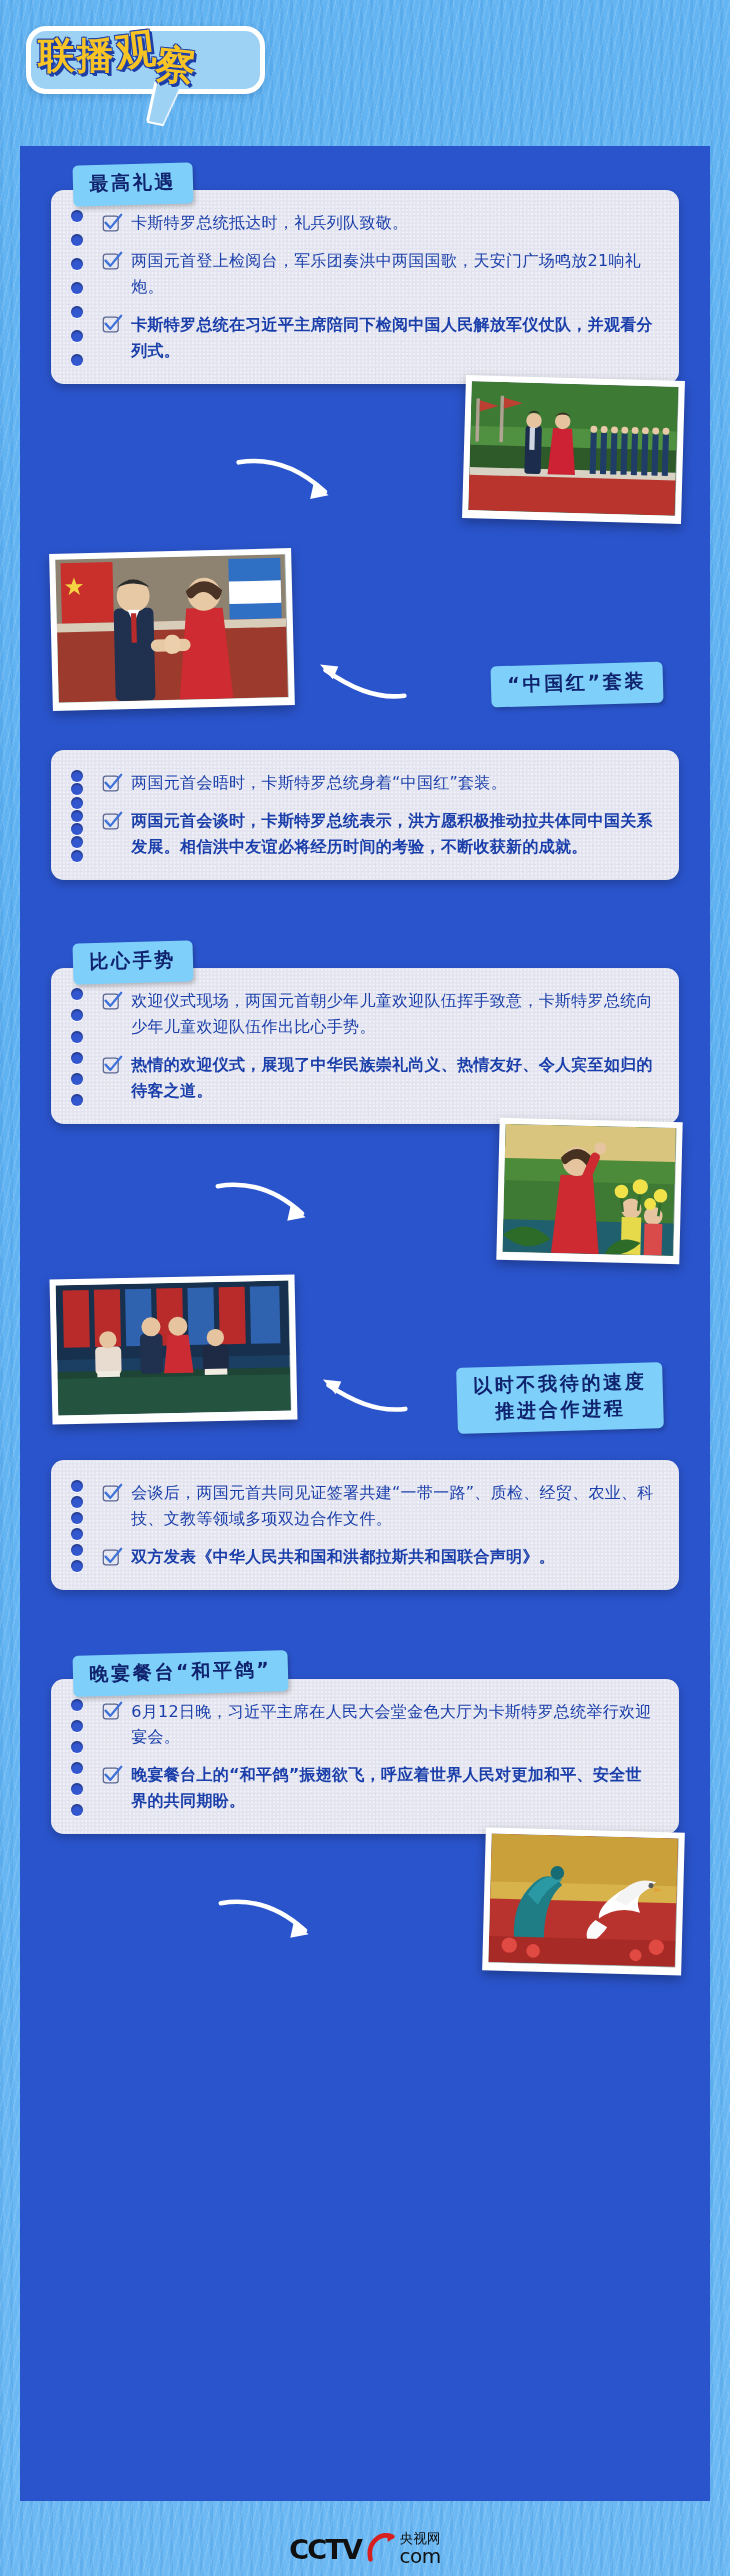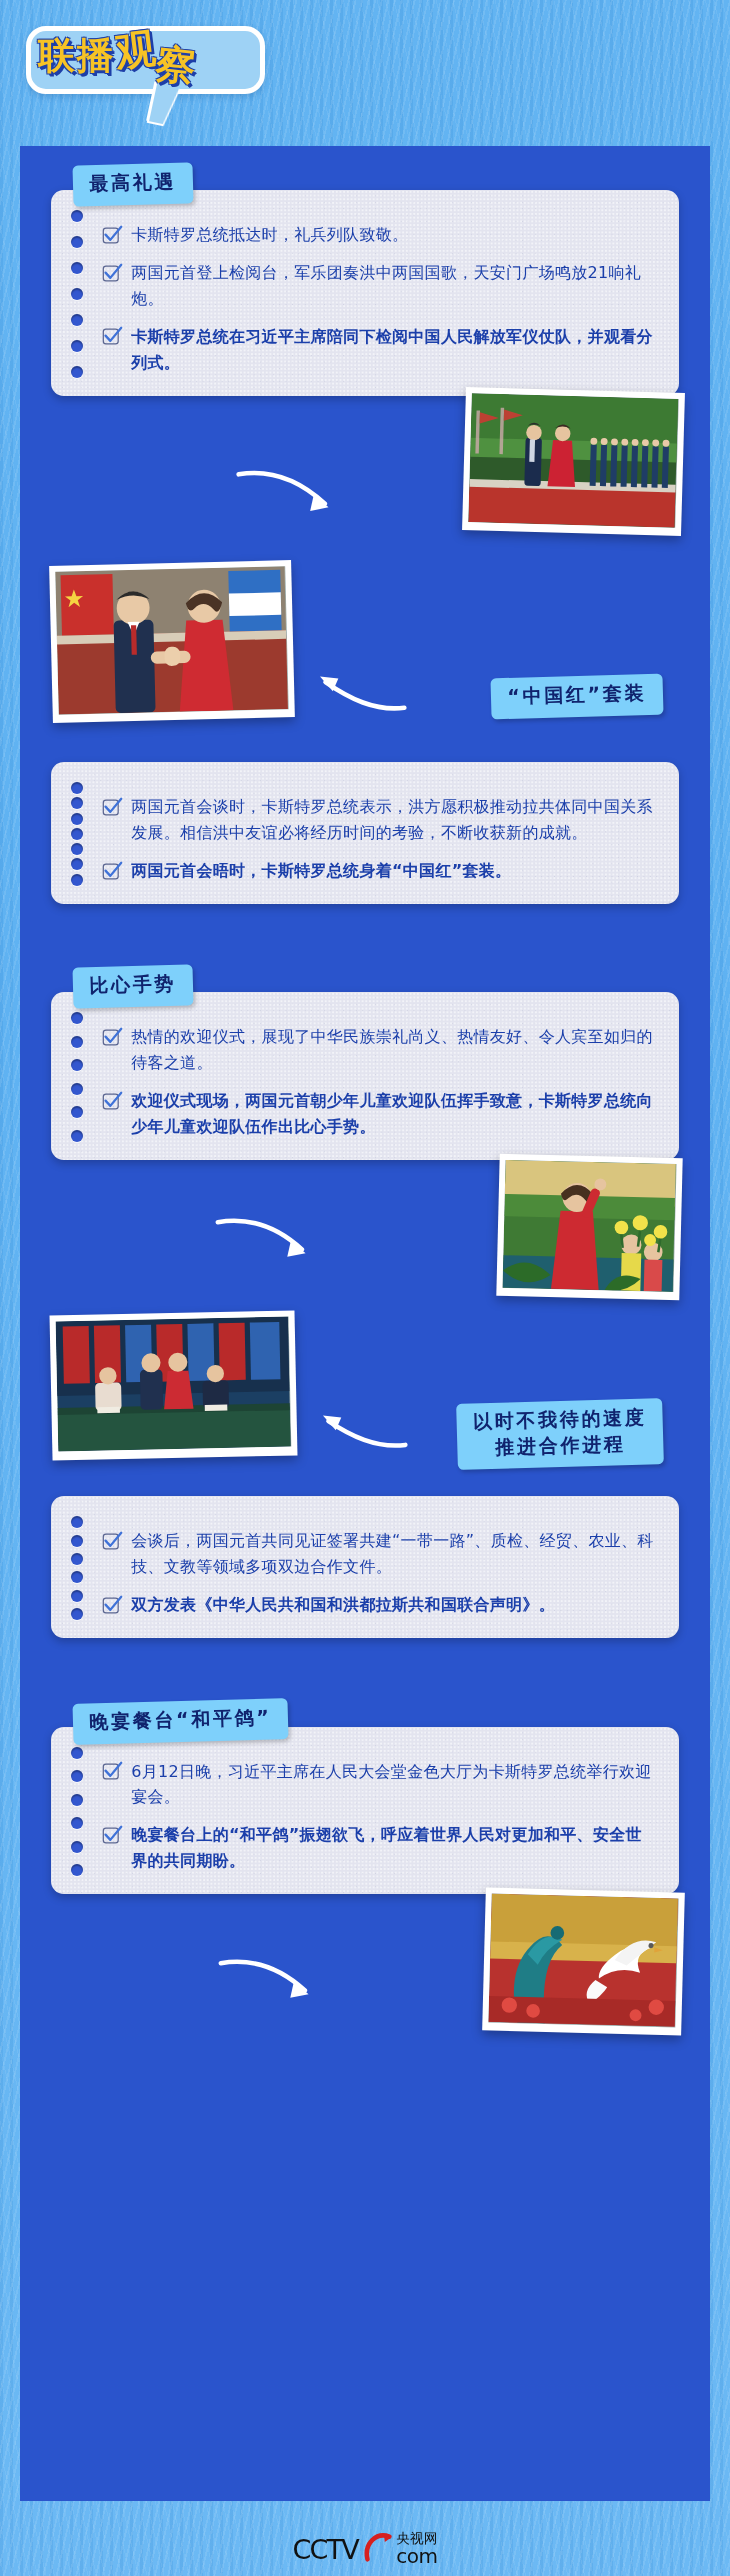--- a/index.html
+++ b/index.html
@@ -107,21 +107,21 @@
 
   .tag-row { padding-left: 53px; margin-bottom: -14.6px; position: relative; z-index: 6; }
   .tag-row.right { padding-left: 0; text-align: right; padding-right: 47px; }
 
   
   .card {
     position: relative;
     margin: 0 31px 0 31px;
     background: #e3e4ef;
     border-radius: 12.8px;
-    padding: 32px 24px 20px 51px;
+    padding: 20px 24px 20px 51px;
     box-shadow: 0 3.7px 9px rgba(0,0,0,.22);
     background-image:
       radial-gradient(rgba(255,255,255,.55) 0.9px, rgba(0,0,0,0) 0.9px),
       radial-gradient(rgba(160,165,195,.28) 0.9px, rgba(0,0,0,0) 0.9px);
     background-size: 3.7px 3.7px, 6.4px 6.4px;
     background-position: 0 0, 1.8px 2.7px;
     z-index: 5;
   }
   .holes {
     position: absolute;
@@ -198,21 +198,21 @@
     height: 96px;
     display: flex;
     align-items: center;
     justify-content: center;
     gap: 5.5px;
   }
   .cctv-logo { display: flex; align-items: center; gap: 3.7px; }
   .cctv-word {
     font-family: "DejaVu Sans", "Liberation Sans", sans-serif;
     font-size: 27px;
-    font-weight: normal;
+    font-weight: bold;
     letter-spacing: -1.8px;
     color: #111;
   }
   .cctv-cn {
     font-size: 13.7px; font-weight: normal; color:#111; line-height: 1.05;
     font-family: "DejaVu Sans","Liberation Sans",sans-serif;
   }
   .cctv-cn .dotcom { font-size: 20px; letter-spacing:-0.5px; }
 
   .spacer-40 { height: 37px; }
@@ -406,31 +406,31 @@
         <div class="hole"></div>
       </div>
 
       <div class="bullet">
         <span class="check">
           <svg width="21" height="21" viewBox="0 0 24 24">
             <rect x="1.5" y="3.5" width="17" height="17" rx="3" fill="none" stroke="#5a6590" stroke-width="1.4"></rect>
             <path d="M4 11 L9.5 17 L22 2" fill="none" stroke="#3f72d8" stroke-width="2.6" stroke-linecap="round" stroke-linejoin="round"></path>
           </svg>
         </span>
+        <span class="btext">两国元首会晤时，卡斯特罗总统身着“中国红”套装。</span>
+      </div>
+
+      <div class="bullet">
+        <span class="check">
+          <svg width="21" height="21" viewBox="0 0 24 24">
+            <rect x="1.5" y="3.5" width="17" height="17" rx="3" fill="none" stroke="#5a6590" stroke-width="1.4"></rect>
+            <path d="M4 11 L9.5 17 L22 2" fill="none" stroke="#3f72d8" stroke-width="2.6" stroke-linecap="round" stroke-linejoin="round"></path>
+          </svg>
+        </span>
         <span class="btext">两国元首会谈时，卡斯特罗总统表示，洪方愿积极推动拉共体同中国关系发展。相信洪中友谊必将经历时间的考验，不断收获新的成就。</span>
-      </div>
-
-      <div class="bullet">
-        <span class="check">
-          <svg width="21" height="21" viewBox="0 0 24 24">
-            <rect x="1.5" y="3.5" width="17" height="17" rx="3" fill="none" stroke="#5a6590" stroke-width="1.4"></rect>
-            <path d="M4 11 L9.5 17 L22 2" fill="none" stroke="#3f72d8" stroke-width="2.6" stroke-linecap="round" stroke-linejoin="round"></path>
-          </svg>
-        </span>
-        <span class="btext">两国元首会晤时，卡斯特罗总统身着“中国红”套装。</span>
       </div>
     </div>
 
     <div class="spacer-40"></div>
     <div class="spacer-28"></div>
 
     <div class="tag-row">
       <span class="tag">比心手势</span>
     </div>
 
@@ -444,31 +444,31 @@
           <div class="hole"></div>
       </div>
 
       <div class="bullet">
         <span class="check">
           <svg width="21" height="21" viewBox="0 0 24 24">
             <rect x="1.5" y="3.5" width="17" height="17" rx="3" fill="none" stroke="#5a6590" stroke-width="1.4"></rect>
             <path d="M4 11 L9.5 17 L22 2" fill="none" stroke="#3f72d8" stroke-width="2.6" stroke-linecap="round" stroke-linejoin="round"></path>
           </svg>
         </span>
+        <span class="btext">欢迎仪式现场，两国元首朝少年儿童欢迎队伍挥手致意，卡斯特罗总统向少年儿童欢迎队伍作出比心手势。</span>
+      </div>
+
+      <div class="bullet">
+        <span class="check">
+          <svg width="21" height="21" viewBox="0 0 24 24">
+            <rect x="1.5" y="3.5" width="17" height="17" rx="3" fill="none" stroke="#5a6590" stroke-width="1.4"></rect>
+            <path d="M4 11 L9.5 17 L22 2" fill="none" stroke="#3f72d8" stroke-width="2.6" stroke-linecap="round" stroke-linejoin="round"></path>
+          </svg>
+        </span>
         <span class="btext">热情的欢迎仪式，展现了中华民族崇礼尚义、热情友好、令人宾至如归的待客之道。</span>
-      </div>
-
-      <div class="bullet">
-        <span class="check">
-          <svg width="21" height="21" viewBox="0 0 24 24">
-            <rect x="1.5" y="3.5" width="17" height="17" rx="3" fill="none" stroke="#5a6590" stroke-width="1.4"></rect>
-            <path d="M4 11 L9.5 17 L22 2" fill="none" stroke="#3f72d8" stroke-width="2.6" stroke-linecap="round" stroke-linejoin="round"></path>
-          </svg>
-        </span>
-        <span class="btext">欢迎仪式现场，两国元首朝少年儿童欢迎队伍挥手致意，卡斯特罗总统向少年儿童欢迎队伍作出比心手势。</span>
       </div>
     </div>
 
     <div class="ph-wrap" style="height:157px; margin-top:-3.7px;">
       <div class="photo ph-c">
         <div class="inner">
           <svg class="scene" viewBox="0 0 200 150" preserveAspectRatio="none">
             <rect x="0" y="0" width="200" height="150" fill="#3f7a34"></rect>
             <rect x="0" y="0" width="200" height="50" fill="#d9c57e"></rect>
             <rect x="0" y="40" width="200" height="26" fill="#4c8b3a"></rect>

